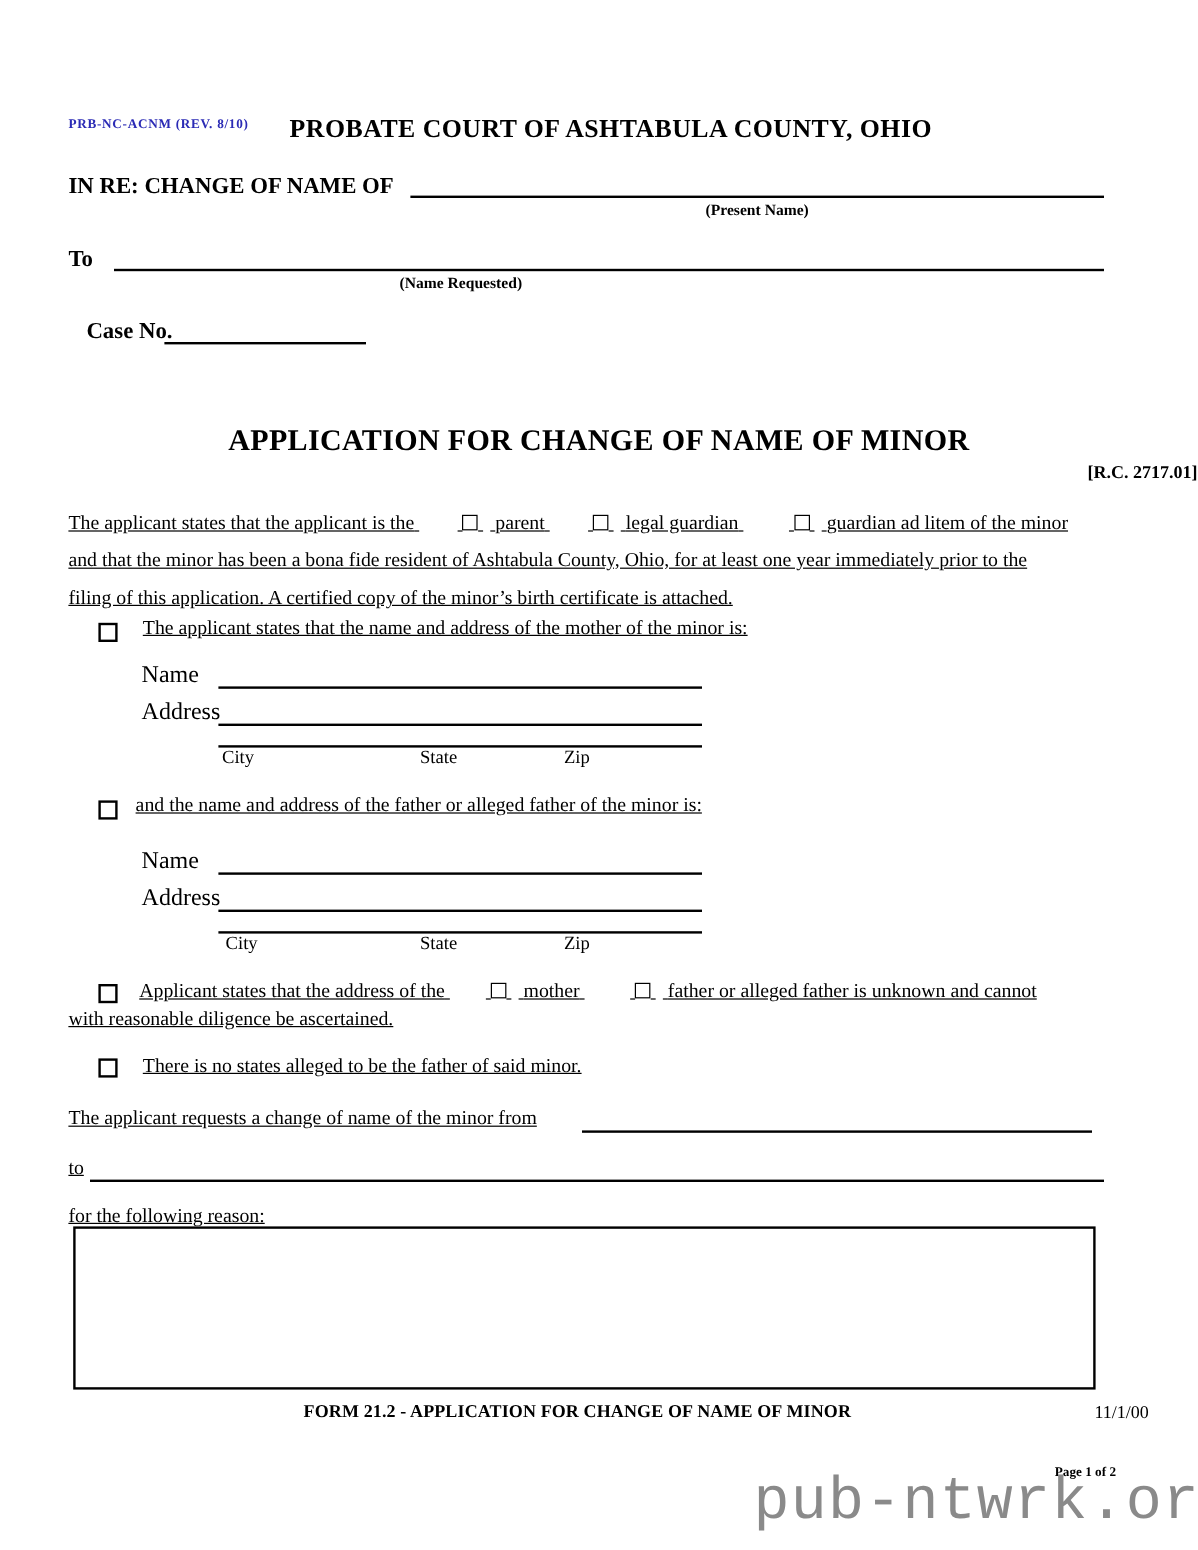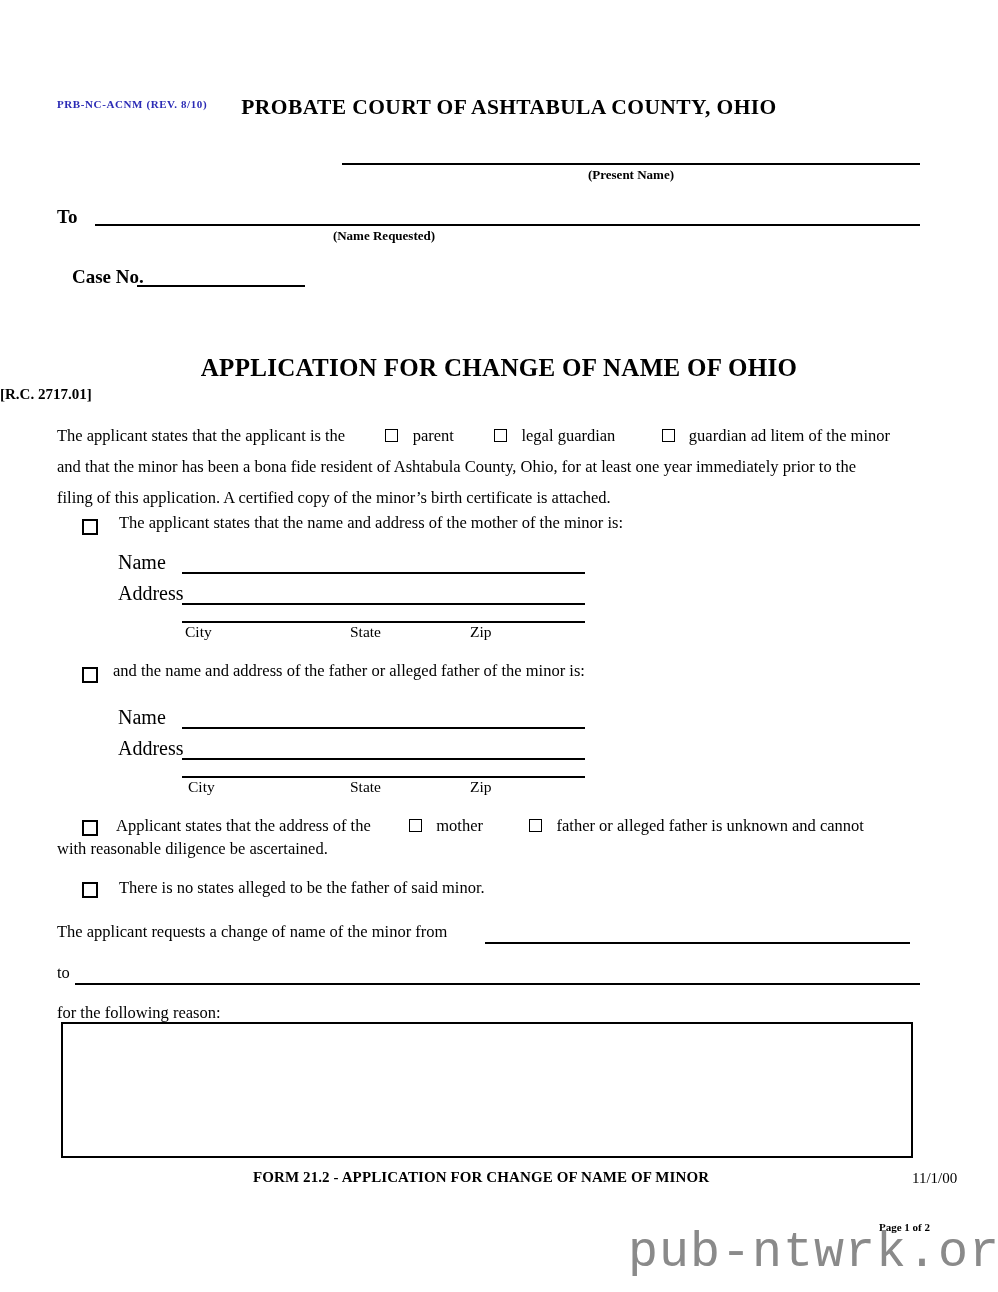--- a/index.html
+++ b/index.html
@@ -79,31 +79,32 @@
     top: 354px;
     text-align: center;
     font-size: 25px;
     font-weight: bold;
     letter-spacing: 0.3px;
   }
   .app-subtitle {
     position: absolute;
     left: 0; right: 0;
     top: 386px;
-    text-align: left;
+    text-align: right;
     font-size: 15px;
     font-weight: bold;
   }
 
   
   .btext {
     position: absolute;
     font-size: 16.5px;
     line-height: 1.0;
     white-space: nowrap;
+    text-decoration: underline;
   }
 
   
   .cbox {
     display: inline-block;
     width: 11px;
     height: 11px;
     border: 1.6px solid #000;
     vertical-align: -1px;
     box-sizing: content-box;
@@ -173,31 +174,32 @@
 </style>
 </head>
 <body>
 
 <div id="page">
 
   <div class="form-code">PRB-NC-ACNM (REV. 8/10)</div>
 
   <div class="court-title">PROBATE COURT OF ASHTABULA COUNTY, OHIO</div>
 
+  <div class="caption-row" id="inre-label">IN RE: CHANGE OF NAME OF</div>
   <div class="rule" id="inre-line"></div>
   <div class="sub-caption" id="present-name-label">(Present Name)</div>
 
   <div class="caption-row" id="to-label">To</div>
   <div class="rule" id="to-line"></div>
   <div class="sub-caption" id="name-requested-label">(Name Requested)</div>
 
   <div class="caption-row" id="caseno-label">Case No.</div>
   <div class="rule" id="caseno-line"></div>
 
-  <div class="app-title">APPLICATION FOR CHANGE OF NAME OF OHIO</div>
+  <div class="app-title">APPLICATION FOR CHANGE OF NAME OF MINOR</div>
   <div class="app-subtitle">[R.C. 2717.01]</div>
 
   <div class="btext" style="left:57px; top:428px;">
     <span>The applicant states that the applicant is the</span>
     <span style="display:inline-block; width:32px;"></span>
     <span class="cbox"></span>
     <span style="display:inline-block; width:6px;"></span>
     <span>parent</span>
     <span style="display:inline-block; width:32px;"></span>
     <span class="cbox"></span>

